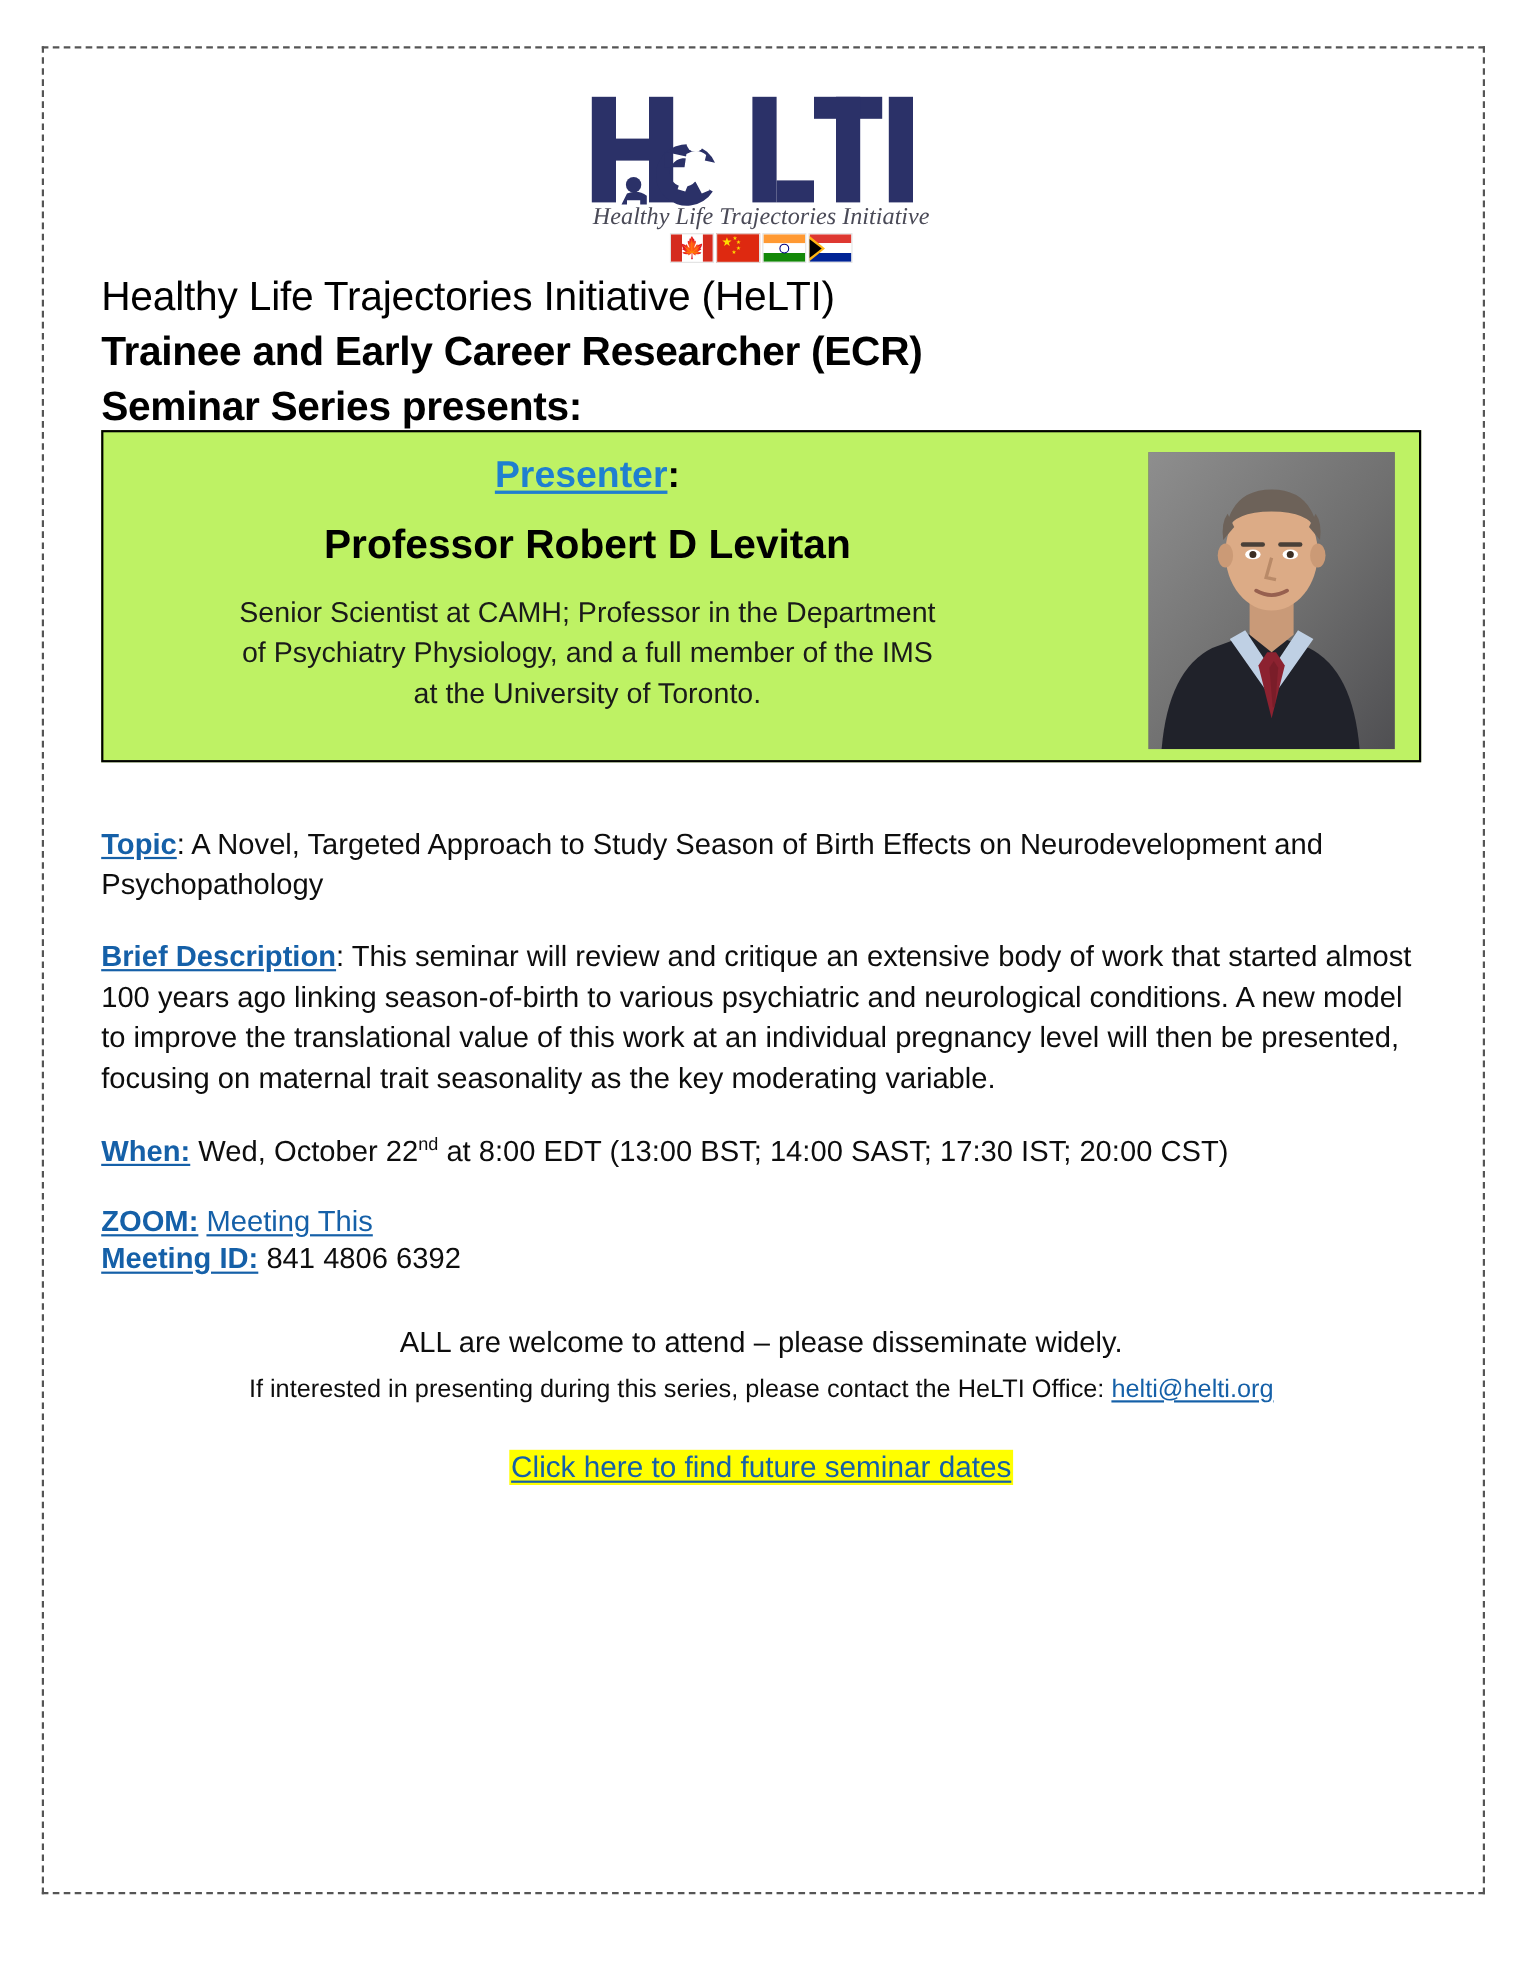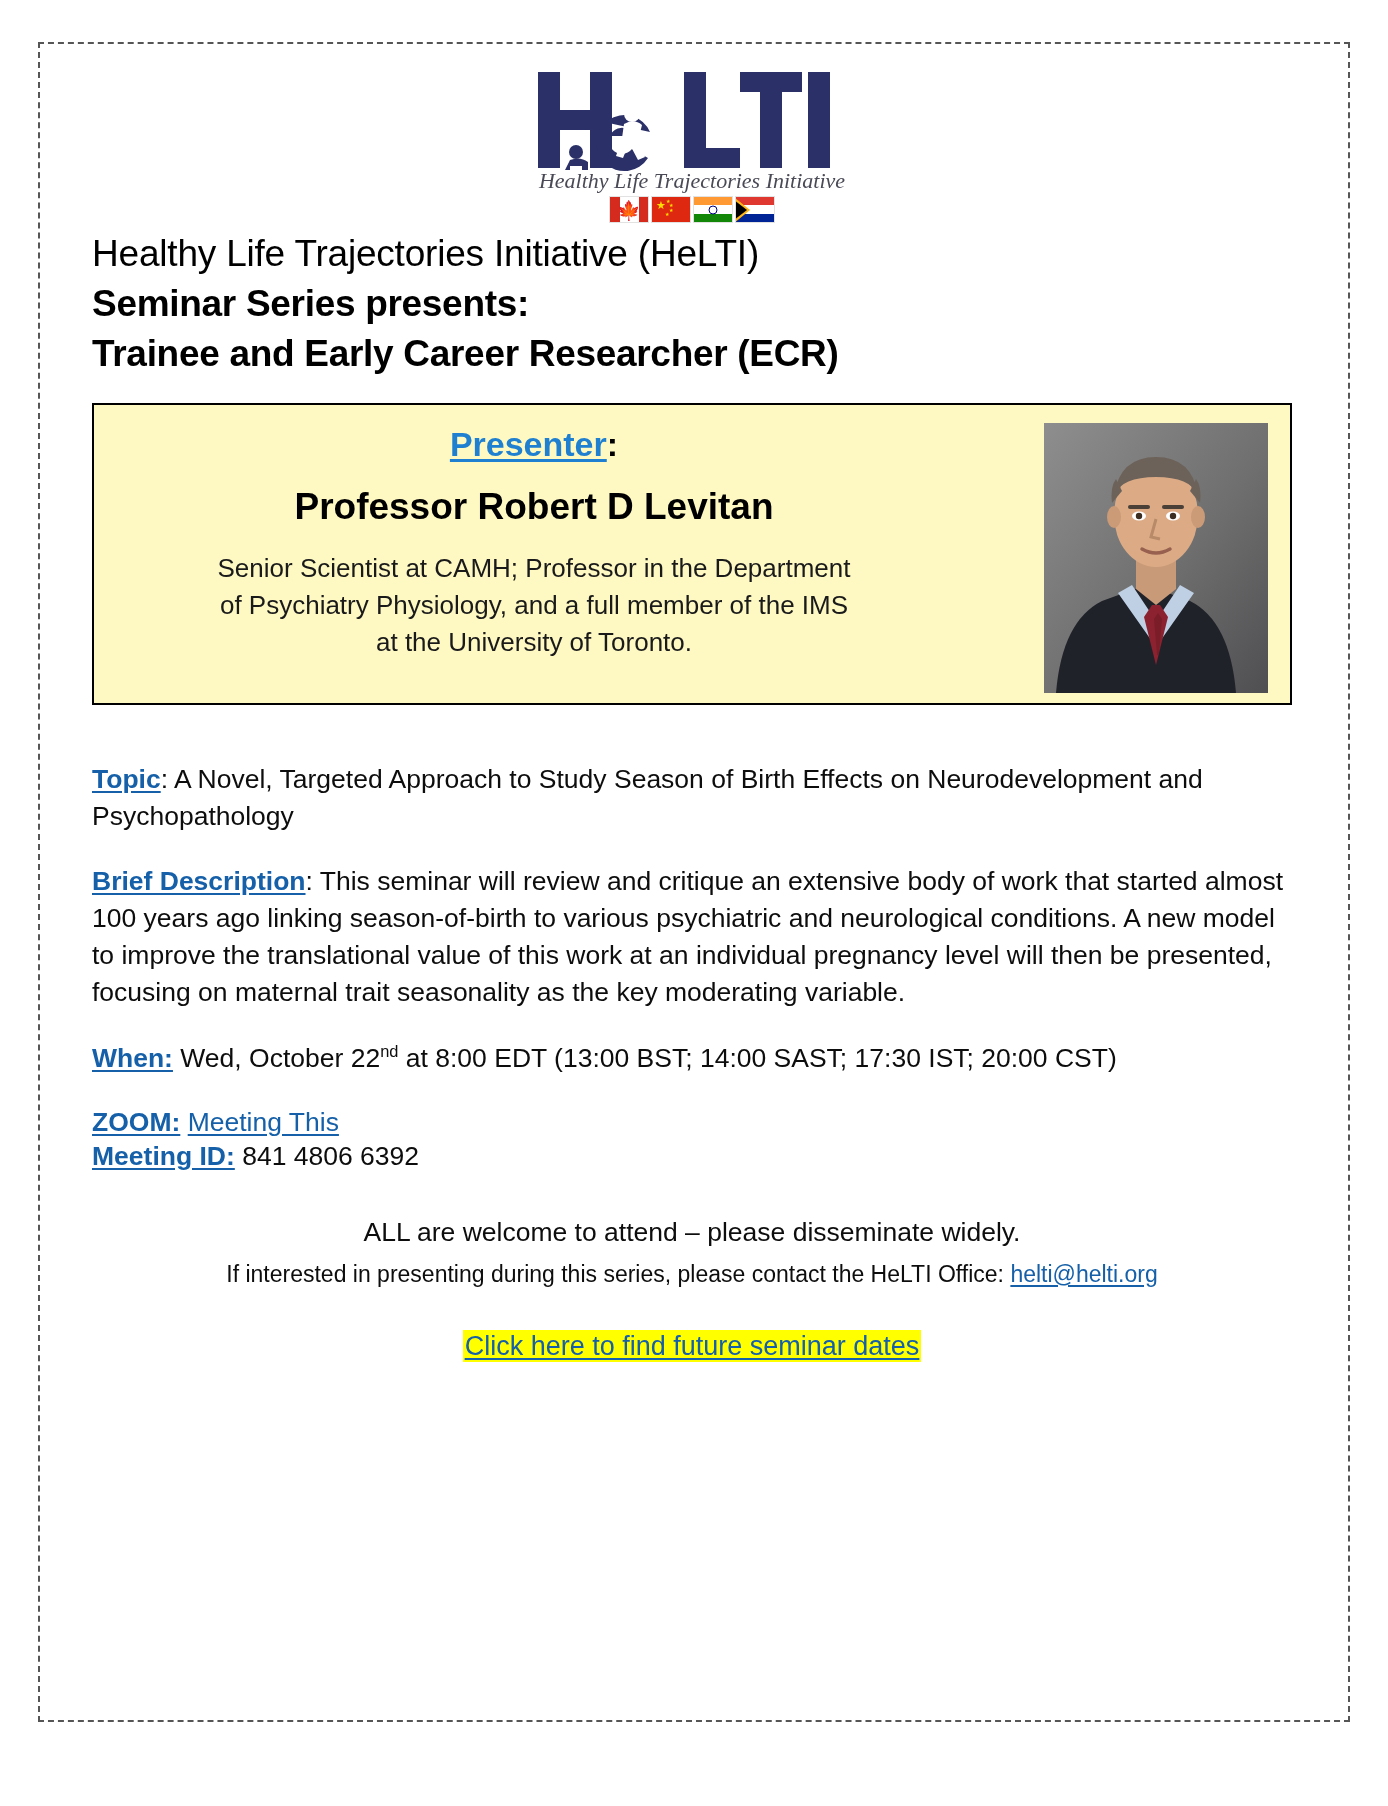--- a/index.html
+++ b/index.html
@@ -21,21 +21,21 @@
     top: 42px;
     width: 1312px;
     height: 1680px;
     border: 2px dashed #555555;
     box-sizing: border-box;
     background: #ffffff;
   }
   .inner {
     position: absolute;
     left: 52px;
-    top: 16px;
+    top: 32px;
     width: 1200px;
   }
 
   
   .logo-wrap {
     text-align: center;
     margin-top: 6px;
   }
   .logo-svg { display: block; margin: 0 auto; }
 
@@ -136,26 +136,25 @@
   }
   .hdr-3 {
     font-size: 37px;
     font-weight: bold;
     margin-top: 8px;
     letter-spacing: -0.3px;
   }
 
   
   .pres-box {
-    margin-top: 28px;
     border: 2px solid #000000;
     box-sizing: border-box;
     height: 302px;
     position: relative;
-    background: #fef9c3;
+    background: #bef264;
   }
   .pres-left {
     position: absolute;
     left: 0; top: 0;
     width: 880px;
     text-align: center;
     padding-top: 20px;
   }
   .pres-title {
     font-size: 34px;
@@ -274,22 +273,22 @@
         <span class="star-s s3">★</span><span class="star-s s4">★</span>
       </span><span class="flag flag-in">
         <span class="sf-top"></span><span class="sf-bot"></span><span class="chakra"></span>
       </span><span class="flag flag-za">
         <span class="za-top"></span><span class="za-mid"></span><span class="za-bot"></span>
         <span class="za-gold"></span><span class="za-blk"></span>
       </span>
     </div>
 
     <div class="hdr hdr-1">Healthy Life Trajectories Initiative (HeLTI)</div>
+    <div class="hdr hdr-2">Trainee and Early Career Researcher (ECR)</div>
     <div class="hdr hdr-3">Seminar Series presents:</div>
-    <div class="hdr hdr-2">Trainee and Early Career Researcher (ECR)</div>
 
     <div class="pres-box">
       <div class="pres-left">
         <div class="pres-title"><span class="u">Presenter</span><span>:</span></div>
         <div class="pres-name">Professor Robert D Levitan</div>
         <div class="pres-bio">
           <div>Senior Scientist at CAMH; Professor in the Department</div>
           <div>of Psychiatry Physiology, and a full member of the IMS</div>
           <div>at the University of Toronto.</div>
         </div>

